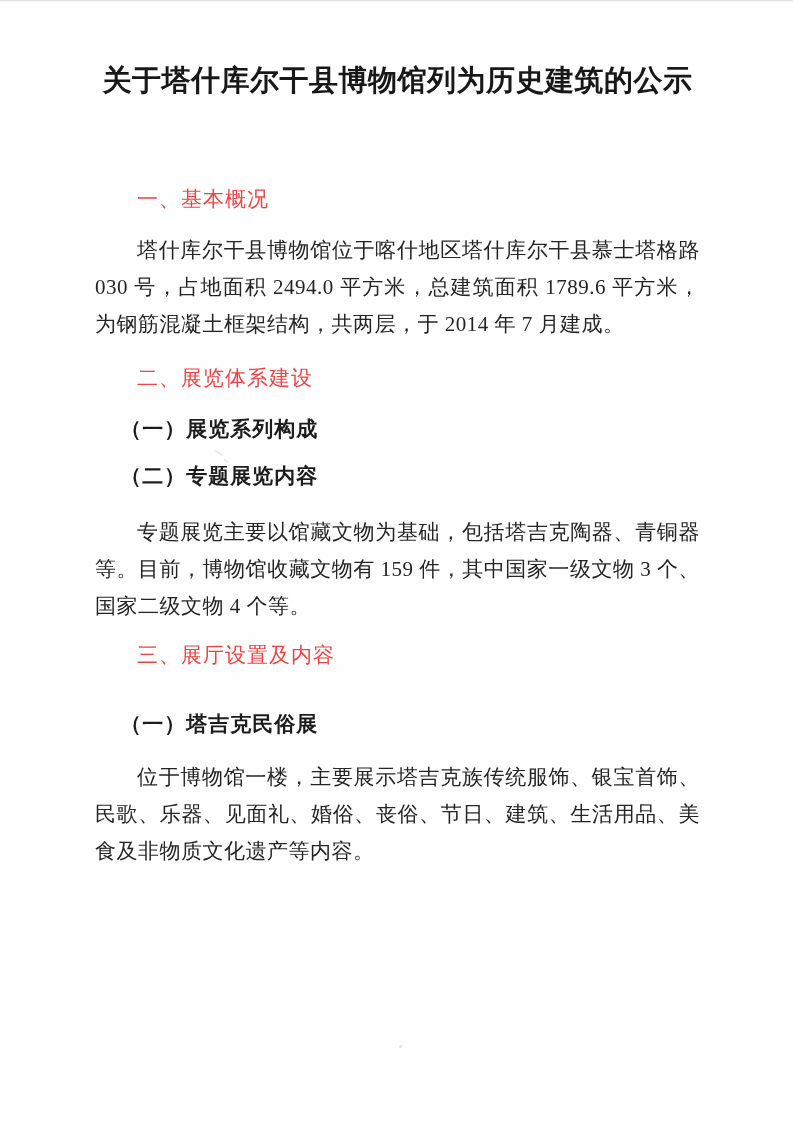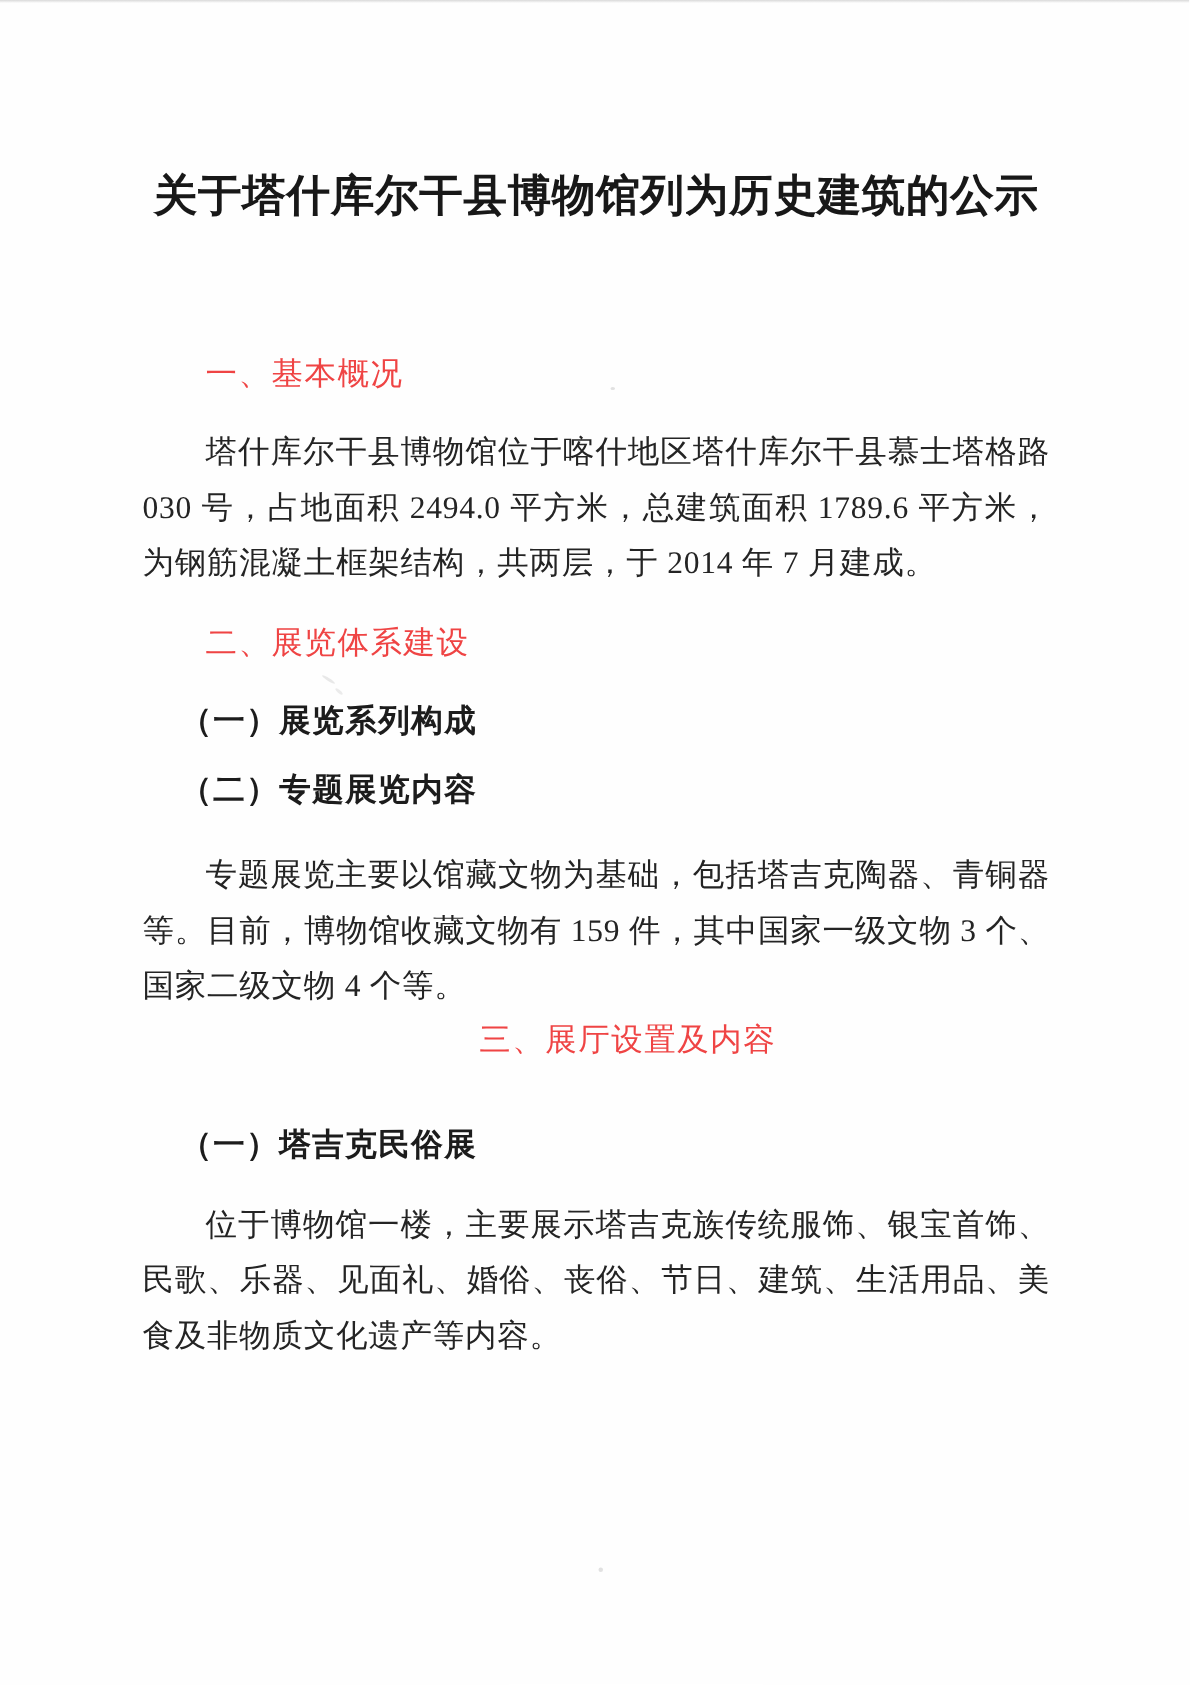--- a/index.html
+++ b/index.html
@@ -8,21 +8,21 @@
     background: #ffffff;
   }
   .page {
     position: relative;
     width: 793px;
     height: 1123px;
     margin: 0 auto;
     background: #fefefe;
     overflow: hidden;
     box-sizing: border-box;
-    padding: 111px 93px 0 95px;
+    padding: 60px 93px 0 95px;
     color: #1f1f1f;
     font-family: "Liberation Serif", "DejaVu Serif", serif;
   }
   
   .scan-edge {
     position: absolute;
     top: 0; left: 0; right: 0;
     height: 2px;
     background: linear-gradient(to bottom, #d9d9d9, rgba(255,255,255,0));
   }
@@ -77,21 +77,21 @@
     letter-spacing: 0.5px;
     font-family: "Liberation Serif", "DejaVu Serif", serif;
   }
   .mt-s1  { margin-top: 84px; }
   .mt-p1  { margin-top: 18px; }
   .mt-s2  { margin-top: 20px; }
   .mt-s2a { margin-top: 21px; }
   .mt-p2  { margin-top: 21px; }
   .mt-s2b { margin-top: 19px; font-family: Liberation Mono, monospace; }
   .mt-p3  { margin-top: 21px; }
-  .mt-s3  { margin-top: 3px; text-align: center;  }
+  .mt-s3  { margin-top: 15px;  }
   .mt-s3a { margin-top: 39px; }
   .mt-p4  { margin-top: 20px; }
 </style>
 </head>
 <body>
 
 <div class="page">
   <div class="scan-edge"></div>
   <div class="scan-speck speck-a"></div>
   <div class="scan-speck speck-b"></div>

